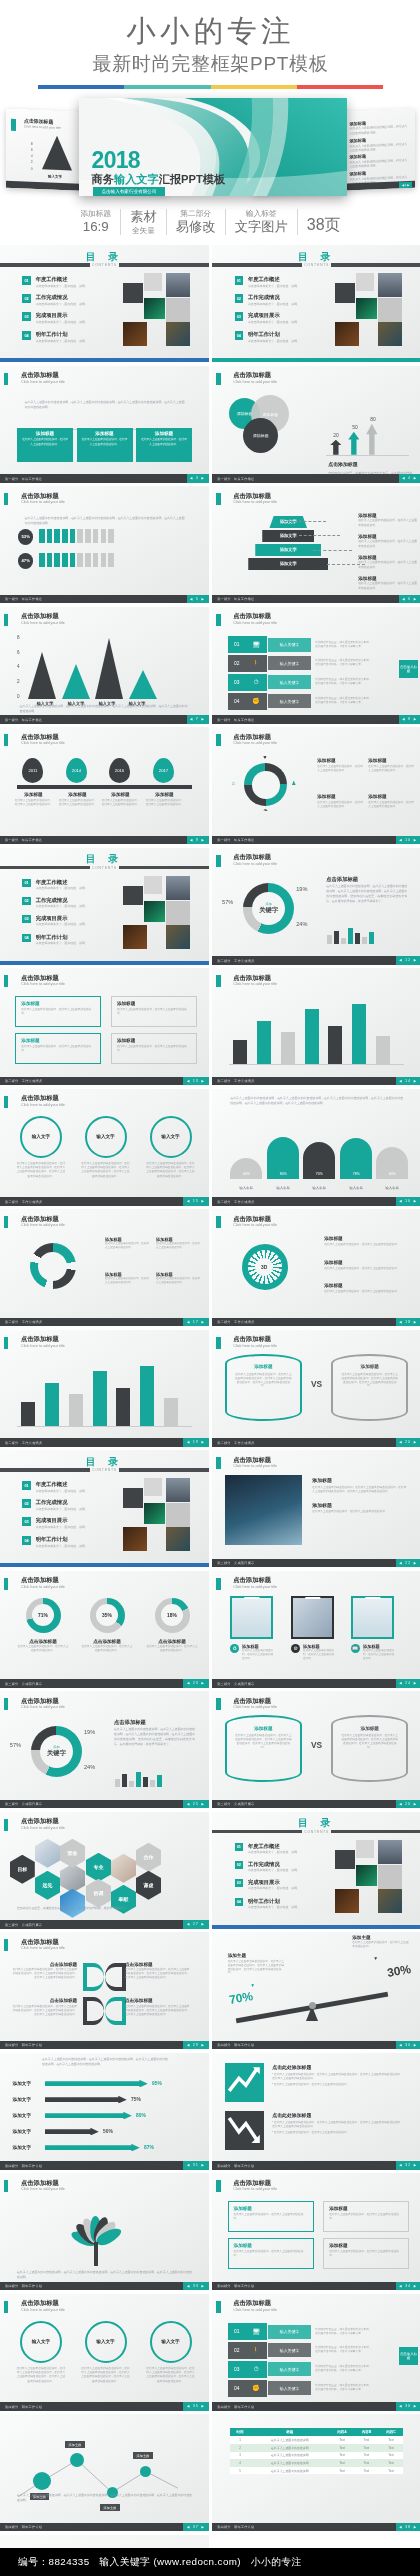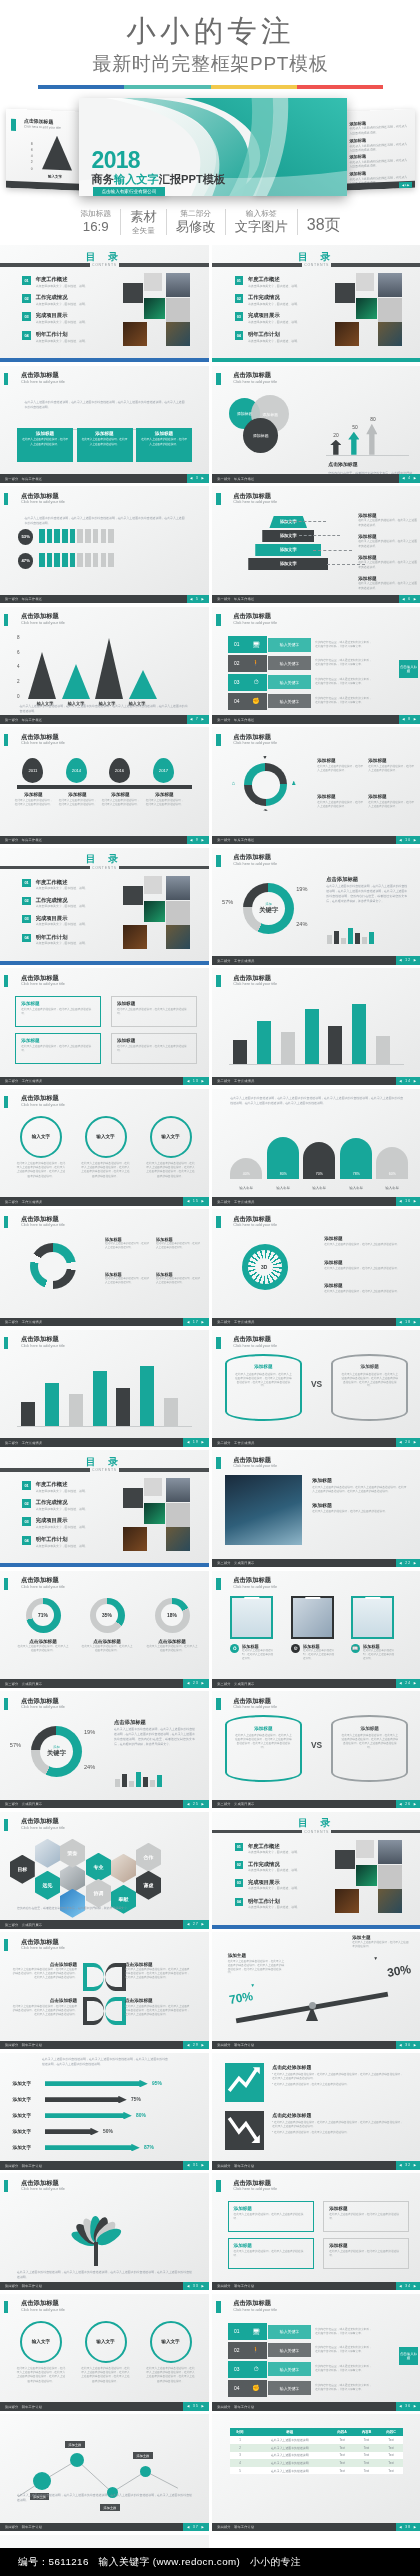--- a/index.html
+++ b/index.html
@@ -1377,17 +1377,17 @@
     <div class="srow">
   <div class="slide endslide">
     <div class="end-h">THANKS FOR WATCHING</div>
 
   </div>
   <div style="width:209px;height:117px;background:#fff"></div>
 </div>
   </div>
 
 <div class="sitefoot">
-  <span>编号：5611216</span>
+  <span>编号：8824335</span>
   <span>输入关键字 (www.redocn.com)</span>
   <span>小小的专注</span>
 </div>
 
 
 </body></html>

